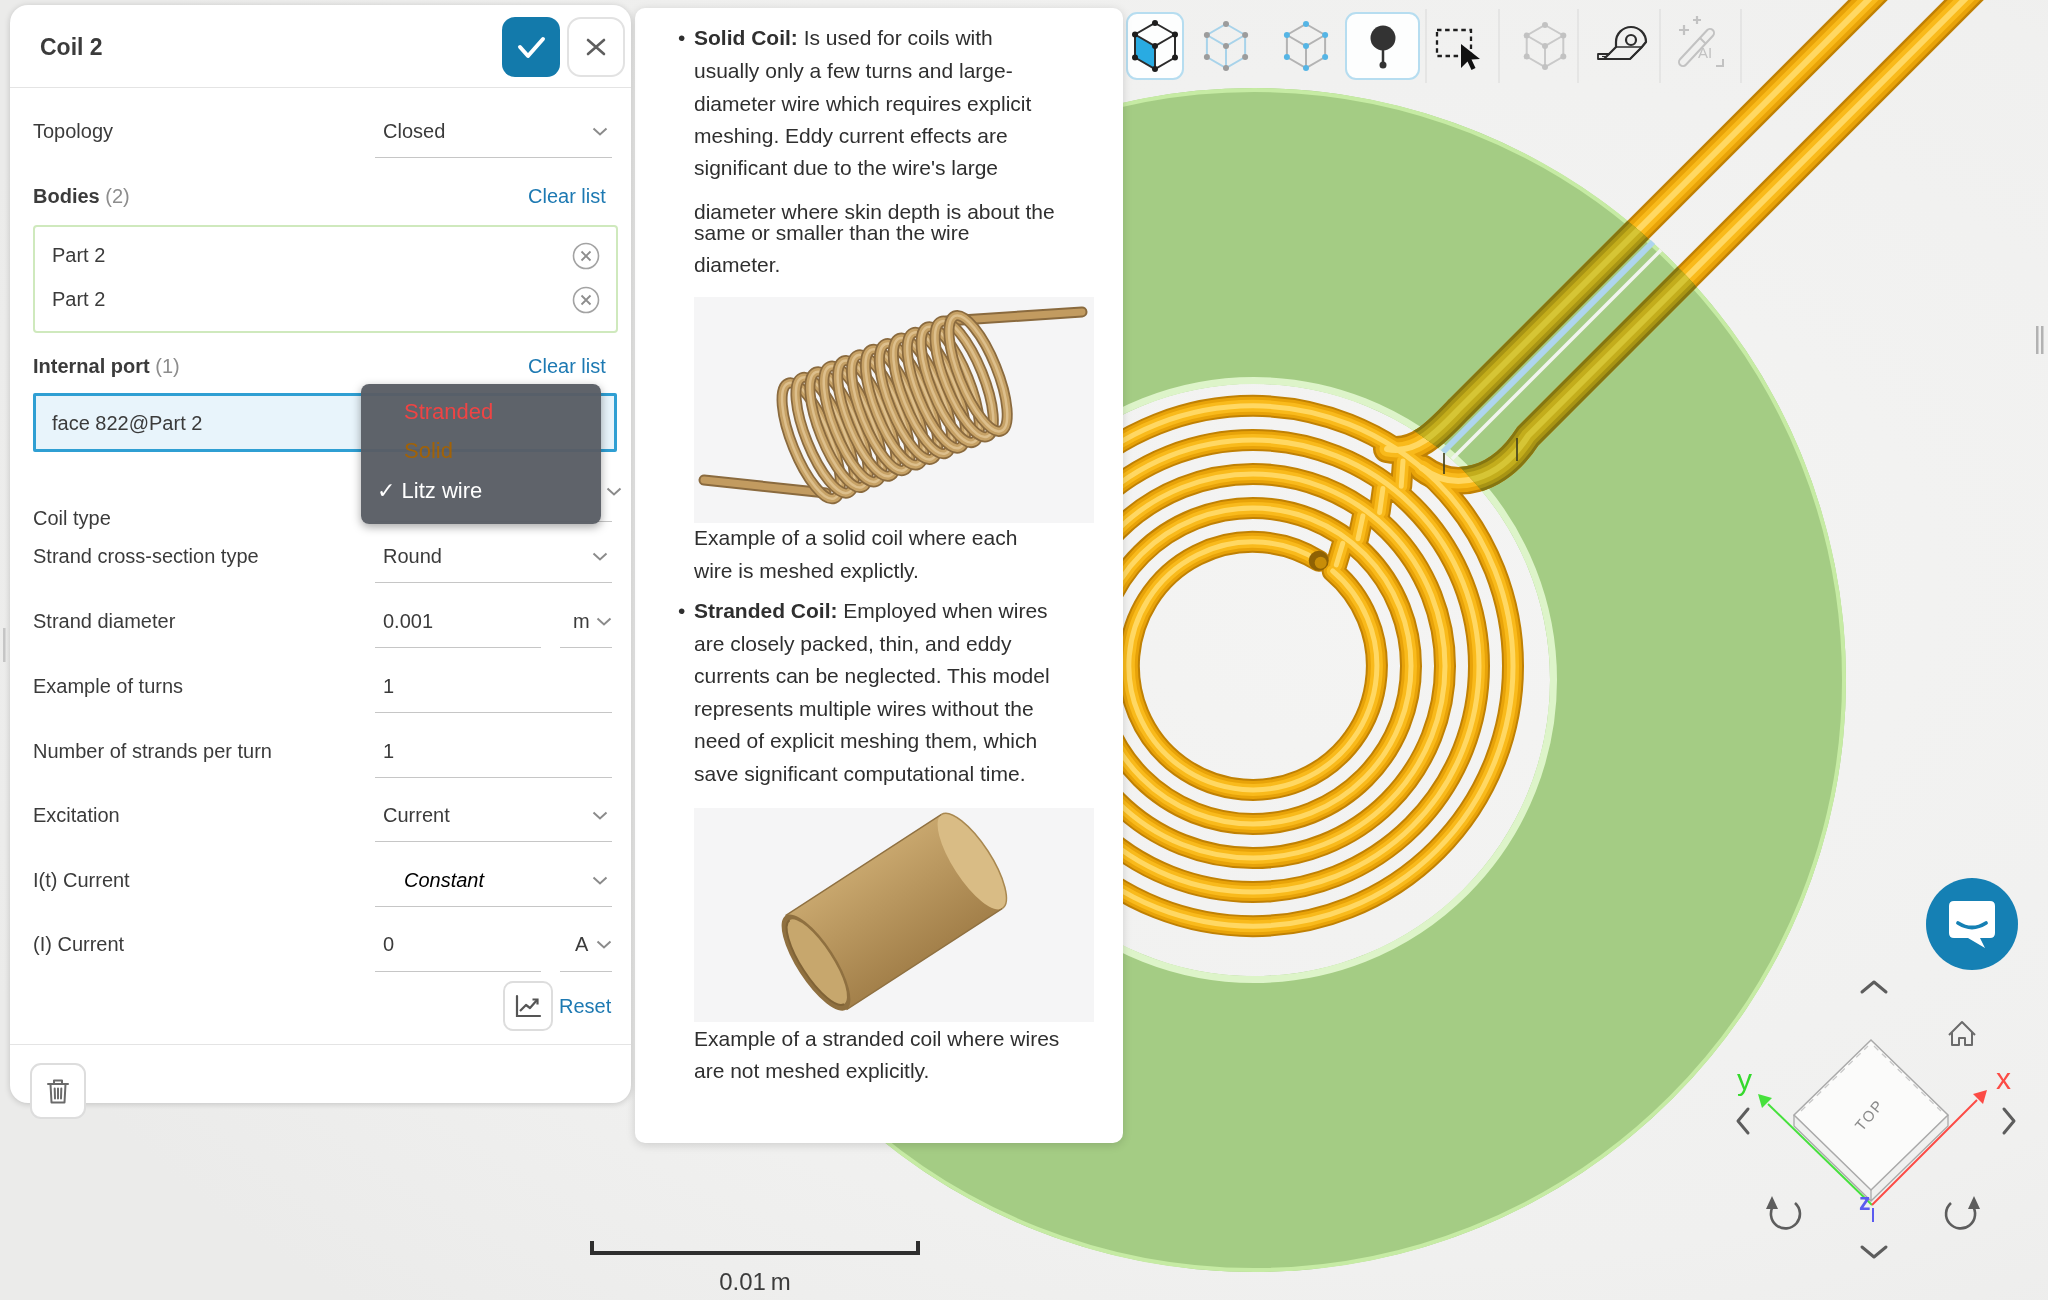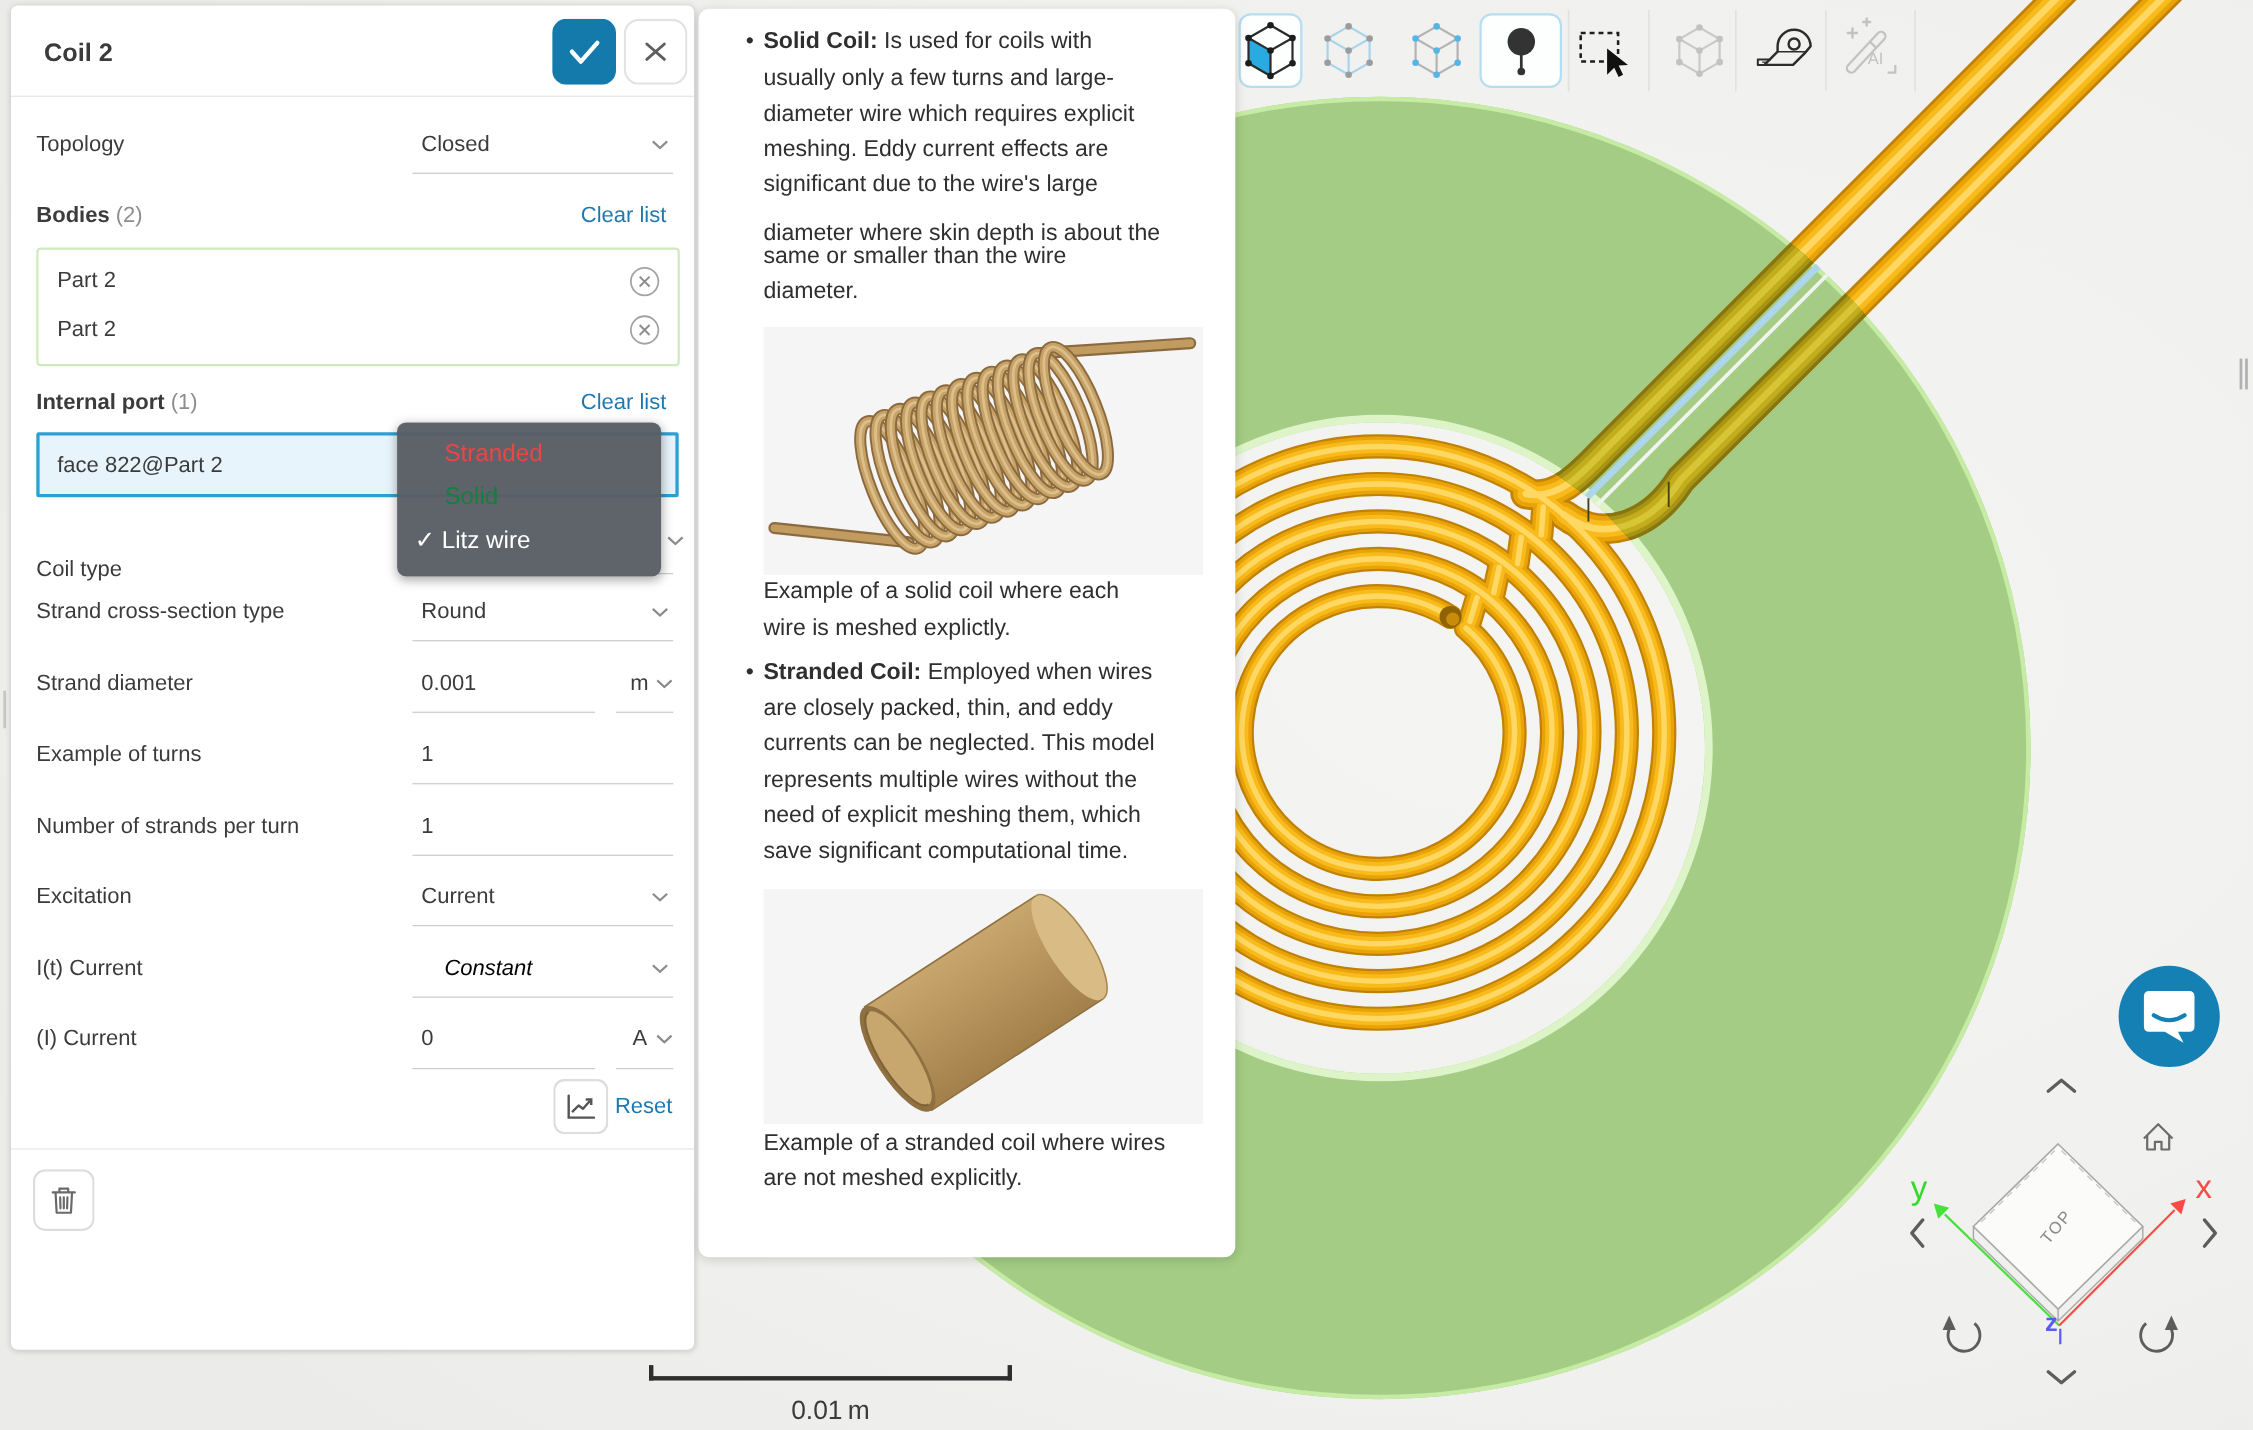--- a/index.html
+++ b/index.html
@@ -1,22 +1,22 @@
 <!DOCTYPE html>
 <html><head>
 <meta charset="utf-8">
 <style>
   html,body{margin:0;padding:0;}
   body{width:2048px;height:1300px;overflow:hidden;position:relative;
        font-family:"Liberation Sans",sans-serif;background:#f0f0ef;}
   .abs{position:absolute;}
   #scene{position:absolute;left:0;top:0;}
   
-  #panel{position:absolute;left:10px;top:5px;width:621px;height:1222px;background:#fff;
-         border-radius:6px;box-shadow:0 1px 6px rgba(0,0,0,.18);}
+  #panel{position:absolute;left:10px;top:5px;width:621px;height:1098px;background:#fff;
+         border-radius:18px;box-shadow:0 1px 6px rgba(0,0,0,.18);}
   .lb{position:absolute;font-size:20px;color:#3b3b3b;white-space:nowrap;}
   .bold{font-weight:bold;}
   .gray{color:#8d8d8d;font-weight:normal;}
   .lnk{position:absolute;font-size:20px;color:#1d79b2;white-space:nowrap;}
   .u{position:absolute;height:1px;background:#c6c6c6;}
   .chev{position:absolute;width:16px;height:9px;}
   
   #help{position:absolute;left:635px;top:8px;width:488px;height:1135px;background:#fff;
         border-radius:10px;box-shadow:0 2px 10px rgba(0,0,0,.15);}
   .ht{position:absolute;font-size:21px;color:#2f2f2f;white-space:nowrap;}
@@ -374,15 +374,15 @@
   <div class="abs" style="left:0;top:1039px;width:621px;height:1px;background:#e4e4e4;"></div>
 
   <svg class="abs" style="left:20px;top:1058px;" width="56" height="56" viewBox="0 0 56 56">
     <rect x="1" y="1" width="54" height="54" rx="10" fill="#fff" stroke="#ddd" stroke-width="2"></rect>
     <path d="M18 21 L38 21 M24 21 L24 17.5 L32 17.5 L32 21 M20.5 21 L21.5 39.5 L34.5 39.5 L35.5 21 M24.7 25.5 L25 35.5 M28 25.5 L28 35.5 M31.3 25.5 L31 35.5" stroke="#6a6a6a" stroke-width="2" fill="none" stroke-linecap="round" stroke-linejoin="round"></path>
   </svg>
 
   <div class="abs" style="left:351px;top:379px;width:240px;height:140px;background:rgba(88,93,100,.96);
        border-radius:8px;box-shadow:0 3px 10px rgba(0,0,0,.35);"></div>
   <div class="lb" style="left:394px;top:394px;color:#ef4444;font-size:22px;">Stranded</div>
-  <div class="lb" style="left:394px;top:433px;color:#15803d;font-size:22px;">Solid</div>
+  <div class="lb" style="left:394px;top:433px;color:#a16207;font-size:22px;">Solid</div>
   <div class="lb" style="left:367px;top:473px;color:#fff;font-size:22px;">✓ Litz wire</div>
 </div>
 
 </body></html>

